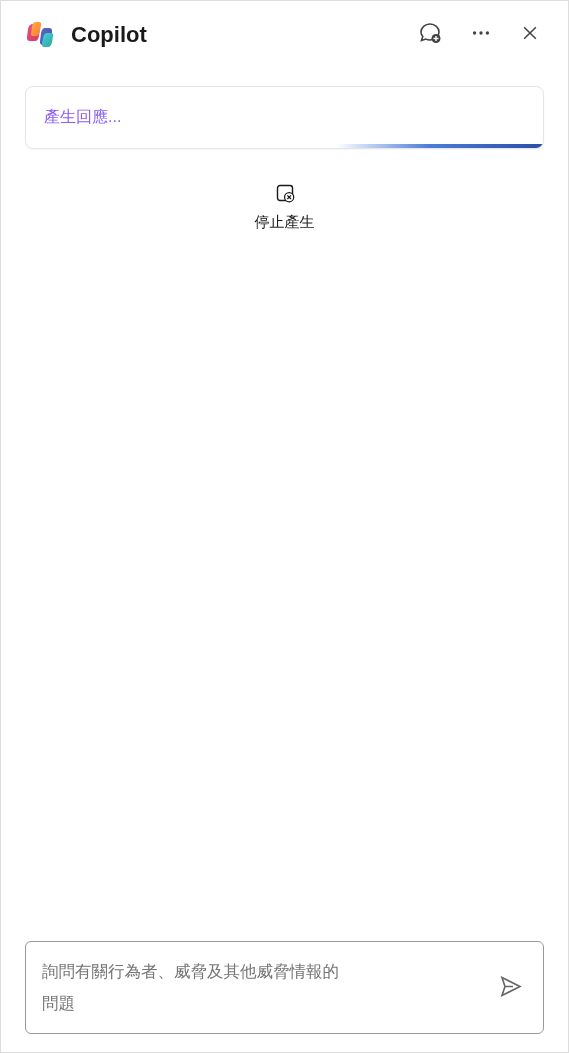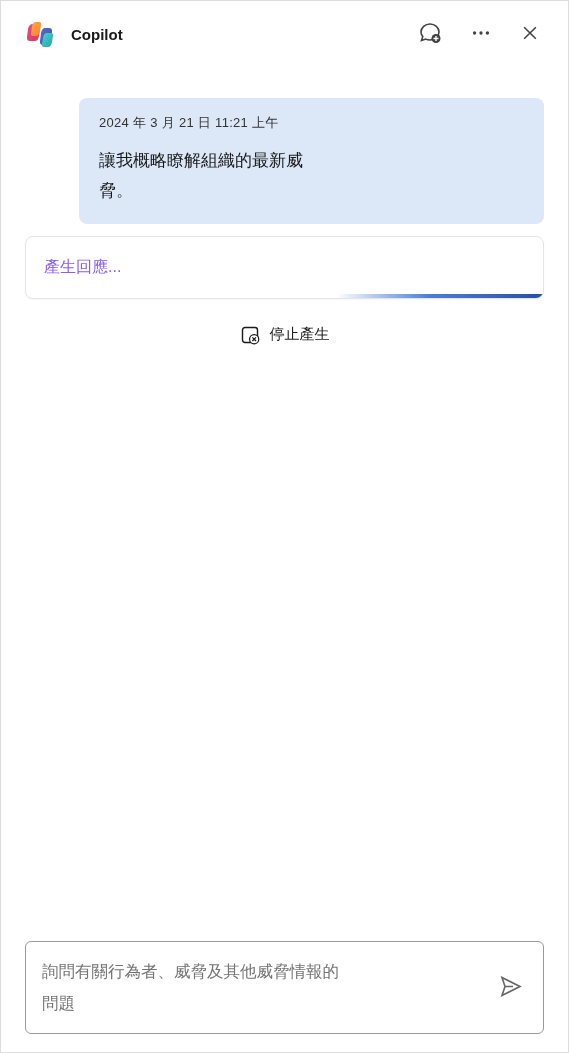--- a/index.html
+++ b/index.html
@@ -31,21 +31,21 @@
       gap: 14px;
     }
     .logo {
       width: 32px;
       height: 32px;
       display: flex;
       align-items: center;
       justify-content: center;
     }
     .app-title {
-      font-size: 15px;
+      font-size: 22px;
       font-weight: 600;
       color: #1a1a1a;
     }
     .header-right {
       display: flex;
       align-items: center;
       gap: 20px;
     }
     .icon-btn {
       background: none;
@@ -107,27 +107,28 @@
       height: 4px;
       background: linear-gradient(90deg, transparent 0%, transparent 60%, #4b7dd8 78%, #2a4ea8 100%);
     }
     
     
     .stop-generating {
       display: flex;
       align-items: center;
       justify-content: flex-end;
       gap: 10px;
-      margin: 20px auto 0 auto;
+      margin: 28px auto 0 auto;
       background: none;
       border: none;
       cursor: pointer;
       font-size: 15px;
       color: #1a1a1a;
       padding: 6px 12px;
+      flex-direction: column;
     }
     .stop-icon-wrap {
       width: 20px;
       height: 20px;
       display: flex;
       align-items: center;
       justify-content: center;
     }
     
     
@@ -224,24 +225,20 @@
       <span>
         <svg width="20" height="20" viewBox="0 0 24 24" fill="none" stroke="currentColor" stroke-width="1.8">
           <path d="M 5 5 L 19 19 M 19 5 L 5 19"></path>
         </svg>
       </span>
     </button>
   </div>
 </div>
 
 <div class="chat-area">
-  <div class="user-message">
-    <div class="message-timestamp">2024 年 3 月 21 日 11:21  上午</div>
-    <div class="message-text">讓我概略瞭解組織的最新威脅。</div>
-  </div>
 
   <div class="response-card">
     <span>產生回應...</span>
   </div>
 
   <button class="stop-generating">
     <span class="stop-icon-wrap">
       <svg width="20" height="20" viewBox="0 0 24 24" fill="none" stroke="currentColor" stroke-width="1.7">
         <rect x="3" y="3" width="18" height="18" rx="3"></rect>
         <circle cx="17" cy="17" r="5.5" fill="#fff" stroke="currentColor" stroke-width="1.5"></circle>

